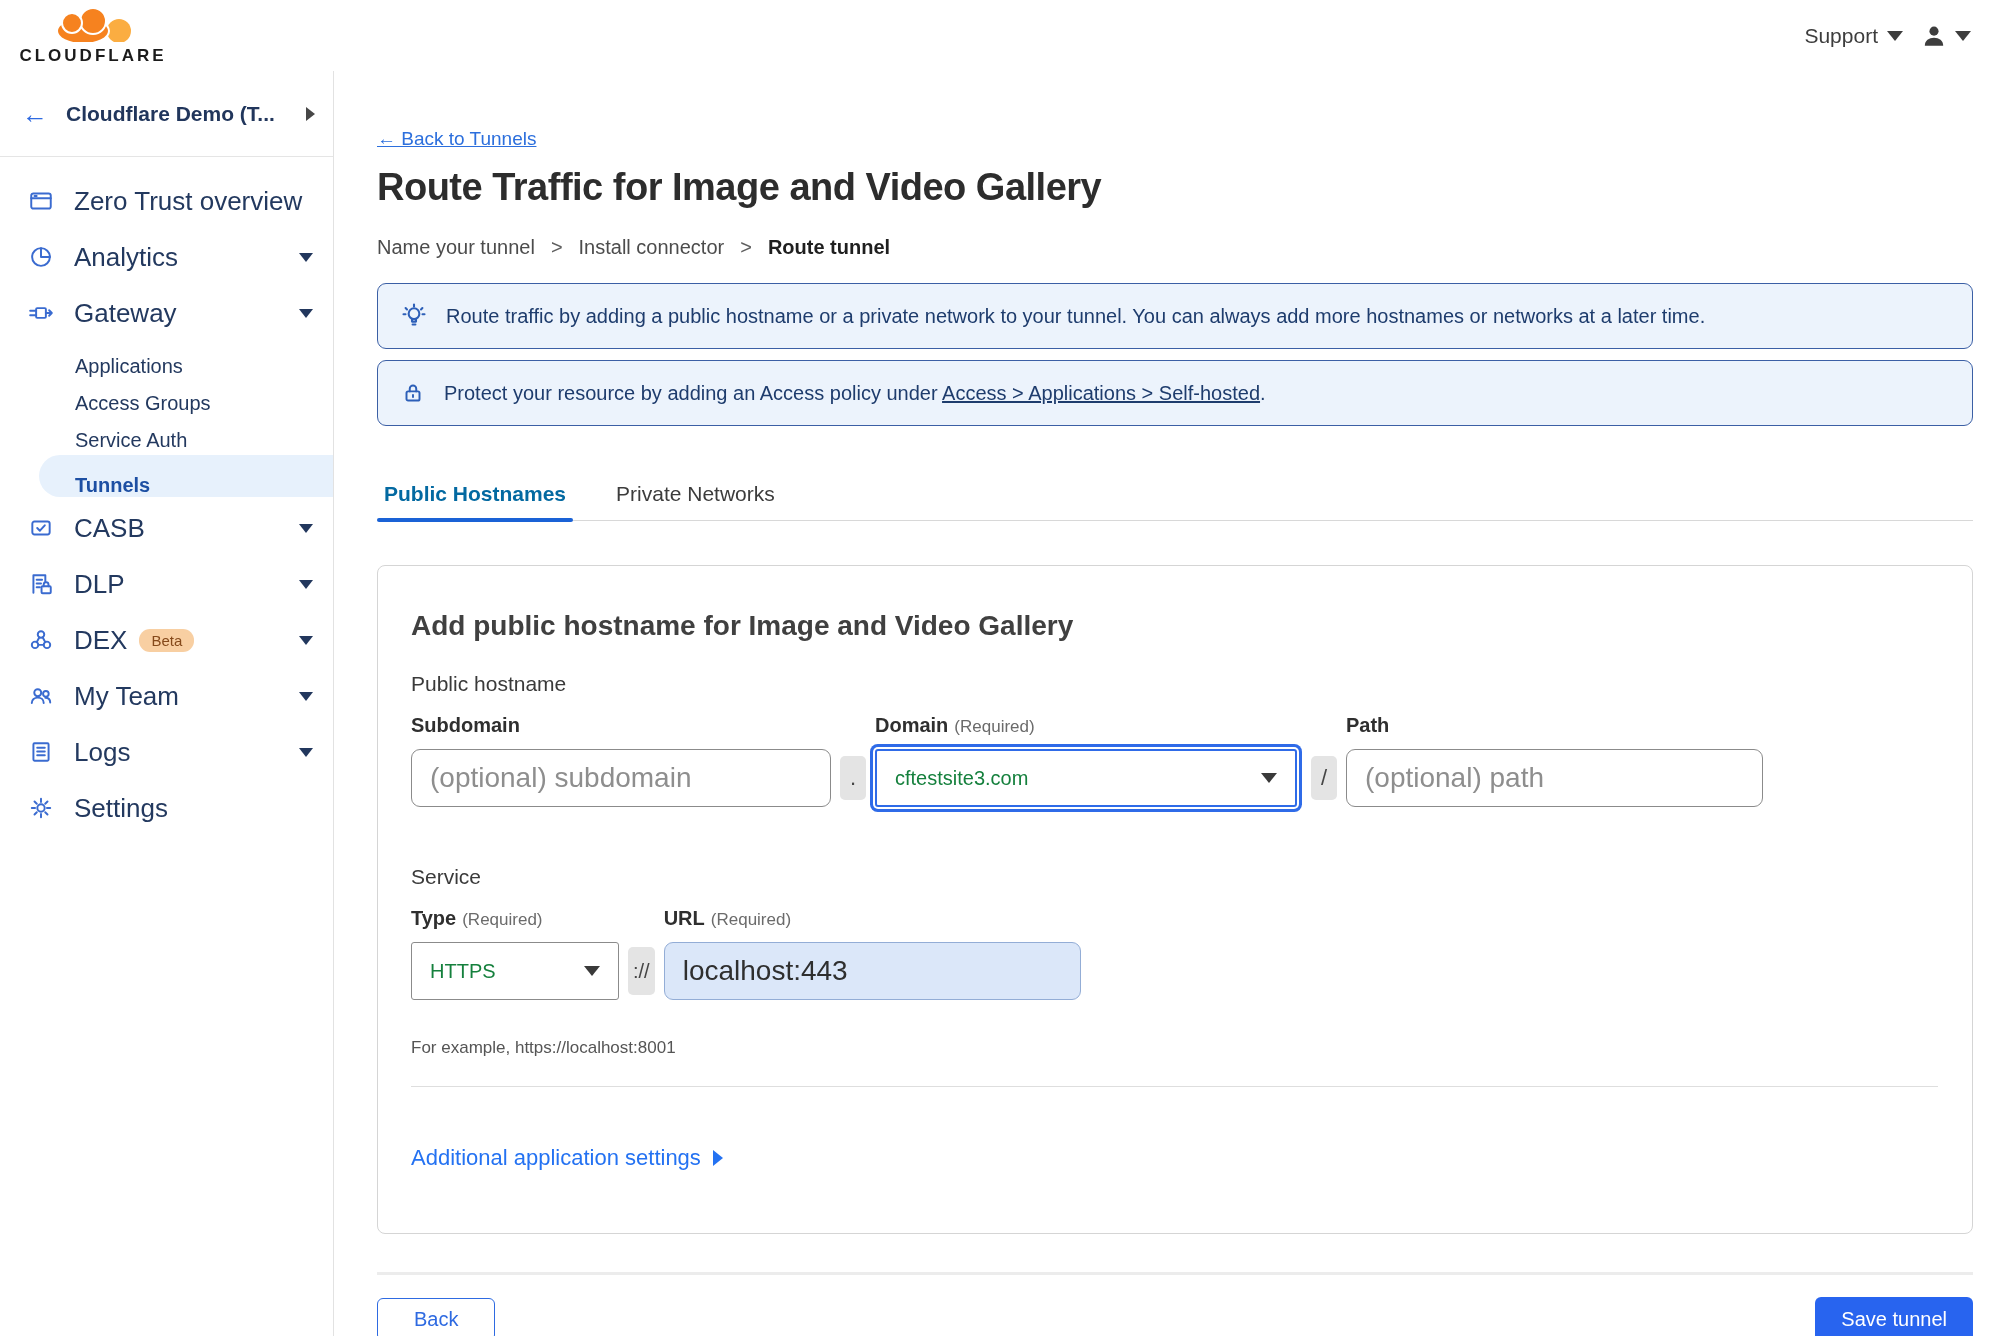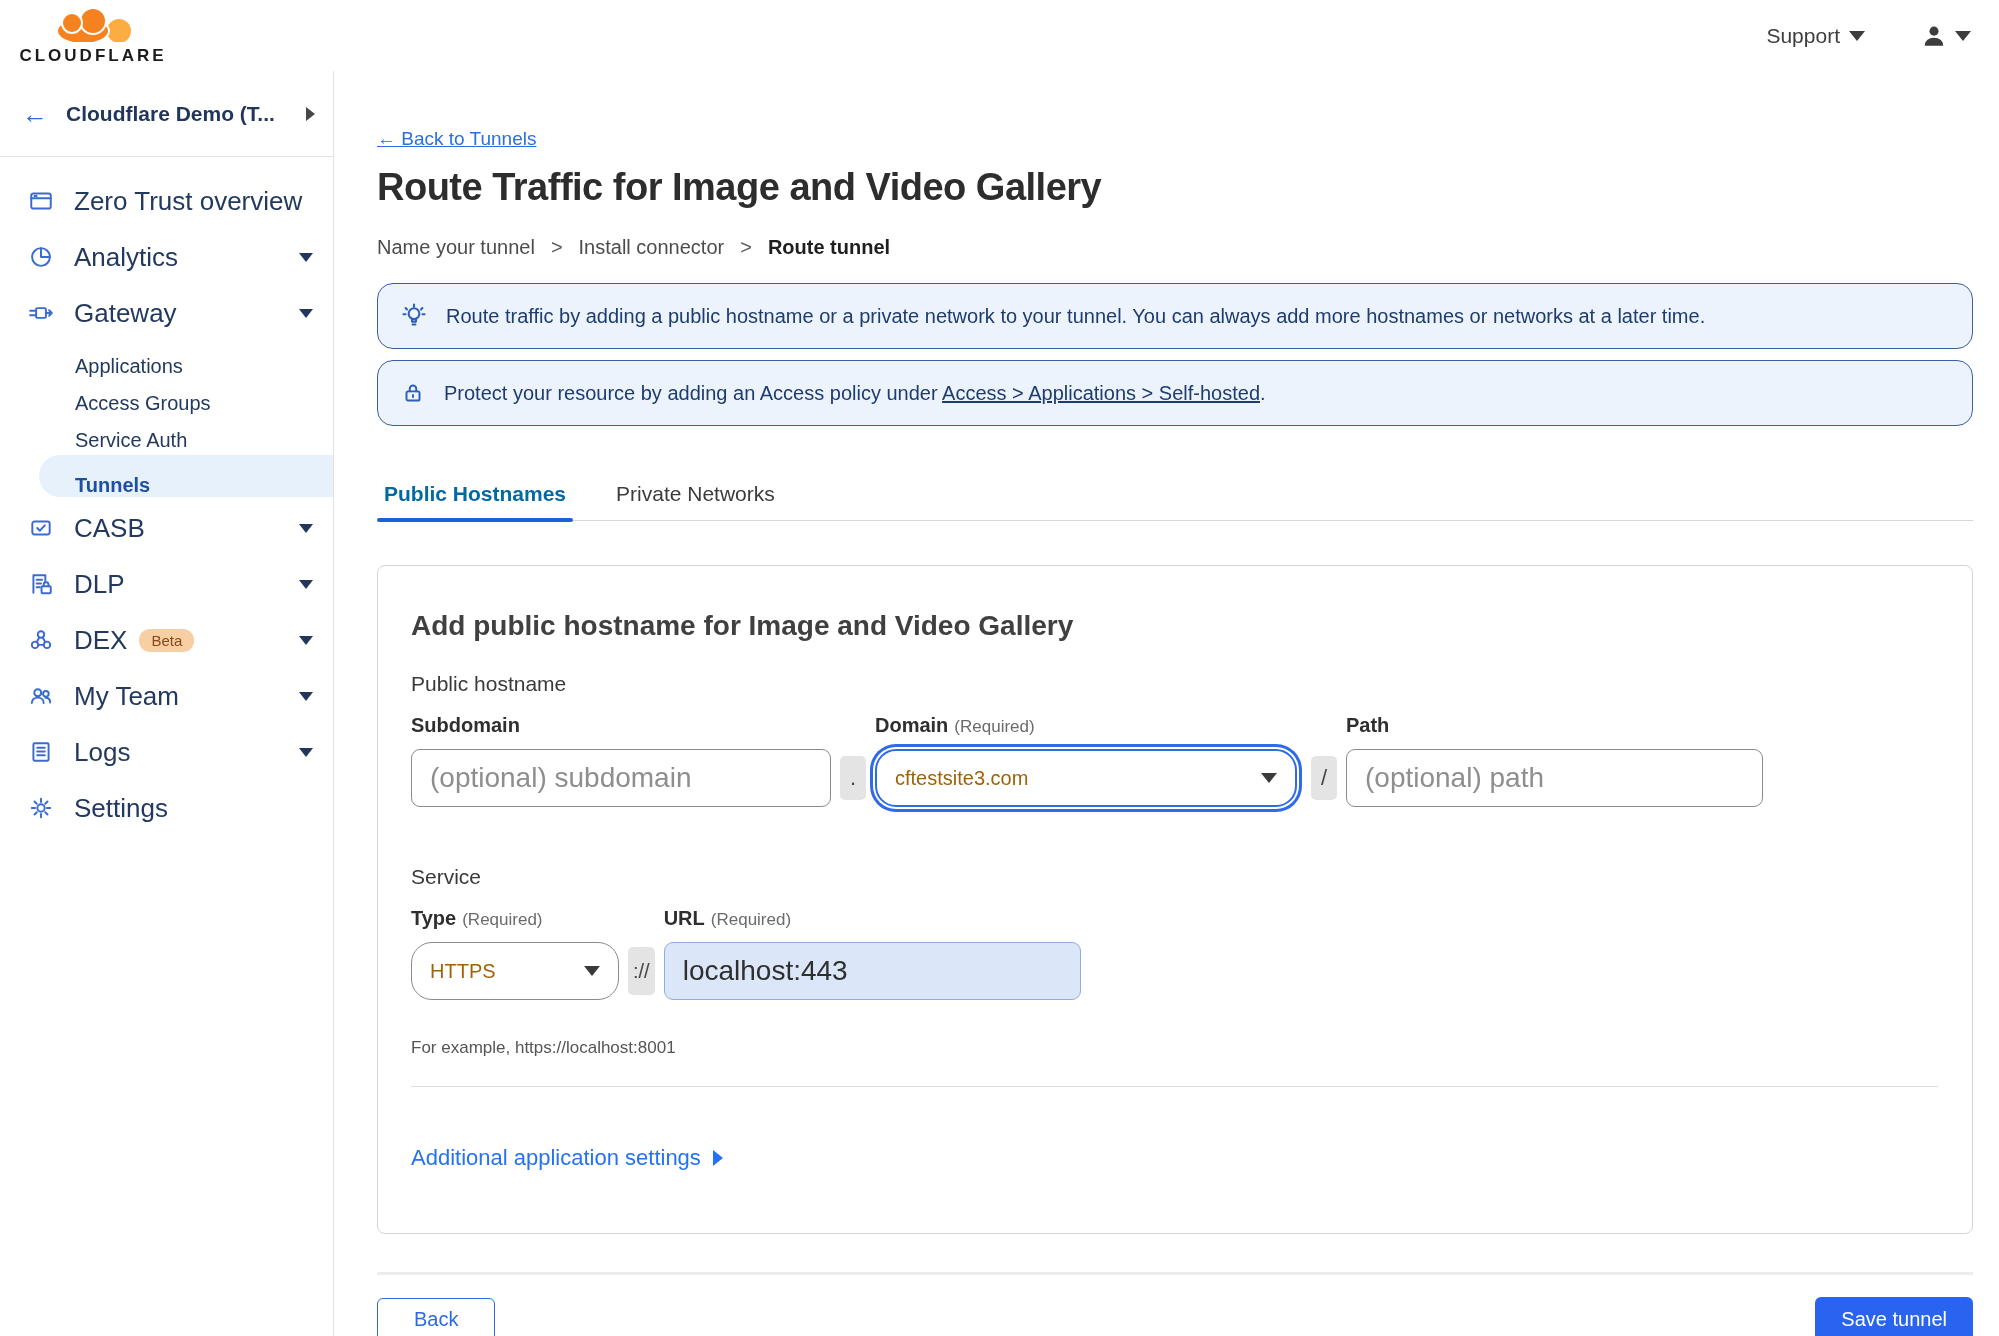--- a/index.html
+++ b/index.html
@@ -4,21 +4,21 @@
 <style>
   * { margin:0; padding:0; box-sizing:border-box; }
   html,body { width:1999px; height:1336px; background:#fff;
     font-family:"Liberation Sans", sans-serif; color:#333; overflow:hidden; }
 
   
   .topbar { position:absolute; top:0; left:0; width:1999px; height:71px; background:#fff; z-index:5; }
   .logo { position:absolute; left:18px; top:4px; width:150px; text-align:center; }
   .logo svg { display:block; margin:0 auto; }
   .logo .wordmark { font-size:17px; font-weight:bold; letter-spacing:3px; color:#1b1b1b; margin-top:-2px; }
-  .topbar-right { position:absolute; right:28px; top:0; height:71px; display:flex; align-items:center; gap:56px; }
+  .topbar-right { position:absolute; right:28px; top:0; height:71px; display:flex; align-items:center; gap:18px; }
   .support { display:flex; align-items:center; gap:9px; font-size:21px; color:#3d3d3d; cursor:pointer; }
   .tri-down-dark { width:0; height:0; border-left:8px solid transparent; border-right:8px solid transparent; border-top:10px solid #3d3d3d; }
   .userbox { display:flex; align-items:center; gap:8px; cursor:pointer; }
 
   
   .sidebar { position:absolute; top:71px; left:0; width:334px; height:1265px; background:#fff; border-right:1px solid #e2e2e2; }
   .side-head { height:86px; display:flex; align-items:center; padding:0 18px 0 22px; border-bottom:1px solid #e5e5e5; }
   .side-head .back-arrow { color:#2e6ae1; font-size:26px; line-height:1; margin-right:18px; cursor:pointer; }
   .side-head .acct { font-size:21px; font-weight:bold; color:#21365c; flex:1; white-space:nowrap; overflow:hidden; }
   .chev-right { width:0; height:0; border-top:7px solid transparent; border-bottom:7px solid transparent; border-left:9px solid #474747; cursor:pointer; }
@@ -35,21 +35,21 @@
   .badge-beta { background:#f8cfa2; color:#85491a; font-size:15px; border-radius:11px; padding:3px 12px; margin-left:12px; }
 
   
   .main { position:absolute; top:71px; left:334px; width:1665px; height:1265px; background:#fff; padding:57px 26px 0 43px; }
   .back-link { color:#2c6fdd; font-size:19px; text-decoration:underline; cursor:pointer; display:inline-block; }
   h1.page-title { font-size:38px; font-weight:bold; color:#2d2d2d; margin-top:16px; letter-spacing:-0.5px; }
   .steps { margin-top:27px; font-size:20px; color:#4c4c4c; display:flex; align-items:center; gap:16px; }
   .steps .sep { color:#5f5f5f; }
   .steps .current { font-weight:bold; color:#1f1f1f; }
 
-  .banner { margin-top:24px; border:1px solid #3b5fa5; background:#ecf3fc; border-radius:16px;
+  .banner { margin-top:24px; border:1px solid #3b5fa5; background:#ecf3fc; border-radius:9px;
     min-height:66px; display:flex; align-items:center; padding:10px 22px; gap:18px; }
   .banner + .banner { margin-top:11px; }
   .banner .btext { font-size:20px; color:#1e3c6d; }
   .banner a.blink { color:#1e3c6d; text-decoration:underline; cursor:pointer; }
 
   .tabs { margin-top:46px; display:flex; gap:36px; border-bottom:1px solid #d8d8d8; }
   .tab { font-size:21px; padding:10px 7px 14px 7px; cursor:pointer; color:#3c3c3c; position:relative; }
   .tab.active { color:#0369a1; font-weight:bold; }
   .tab.active::after { content:""; position:absolute; left:0; right:0; bottom:-2px; height:4px; background:#1a62d6; border-radius:2px; }
 
@@ -59,22 +59,22 @@
   .field-row { display:flex; align-items:flex-end; margin-top:18px; }
   .fgroup { display:flex; flex-direction:column; }
   .flabel { font-size:20px; font-weight:bold; color:#2f2f2f; margin-bottom:12px; }
   .flabel .req { font-weight:normal; font-size:17px; color:#6b6b6b; margin-left:6px; }
   input.txt { height:58px; border:1px solid #8b8b8b; border-radius:9px; font-size:28px; padding:0 18px;
     color:#2f2f2f; outline:none; font-family:"Liberation Sans", sans-serif; background:#fff; }
   input.txt::placeholder { color:#8e8e8e; }
   .sepbox { background:#e4e4e4; border-radius:5px; height:44px; min-width:26px; display:flex; align-items:center;
     justify-content:center; font-size:22px; color:#454545; margin:0 9px 7px 9px; padding:0 5px; }
   .sepbox.scheme { height:48px; margin-bottom:5px; font-size:20px; }
-  .selectbox { height:58px; border:1px solid #8b8b8b; border-radius:21px; display:flex; align-items:center;
-    padding:0 18px; font-size:20px; color:#a16207; cursor:pointer; justify-content:space-between; background:#fff; }
+  .selectbox { height:58px; border:1px solid #8b8b8b; border-radius:3px; display:flex; align-items:center;
+    padding:0 18px; font-size:20px; color:#15803d; cursor:pointer; justify-content:space-between; background:#fff; }
   .selectbox .sel-caret { width:0; height:0; border-left:8px solid transparent; border-right:8px solid transparent; border-top:10px solid #3a3a3a; }
   .selectbox.focused { border:2px solid #2f6be8; box-shadow:0 0 0 2px #fff, 0 0 0 5px #2f6be8; }
   input.txt.urlfill { background:#dbe7f9; border-color:#93add6; }
 
   .example { margin-top:38px; font-size:17px; color:#555; }
   .card-divider { margin-top:28px; border:none; border-top:1px solid #dedede; }
   .add-settings { margin-top:58px; color:#2472f2; font-size:22px; display:flex; align-items:center; gap:12px; cursor:pointer; }
   .tri-right-blue { width:0; height:0; border-top:8px solid transparent; border-bottom:8px solid transparent; border-left:10px solid #2472f2; }
 
   .footer-divider { margin-top:38px; border:none; border-top:3px solid #ececec; }

